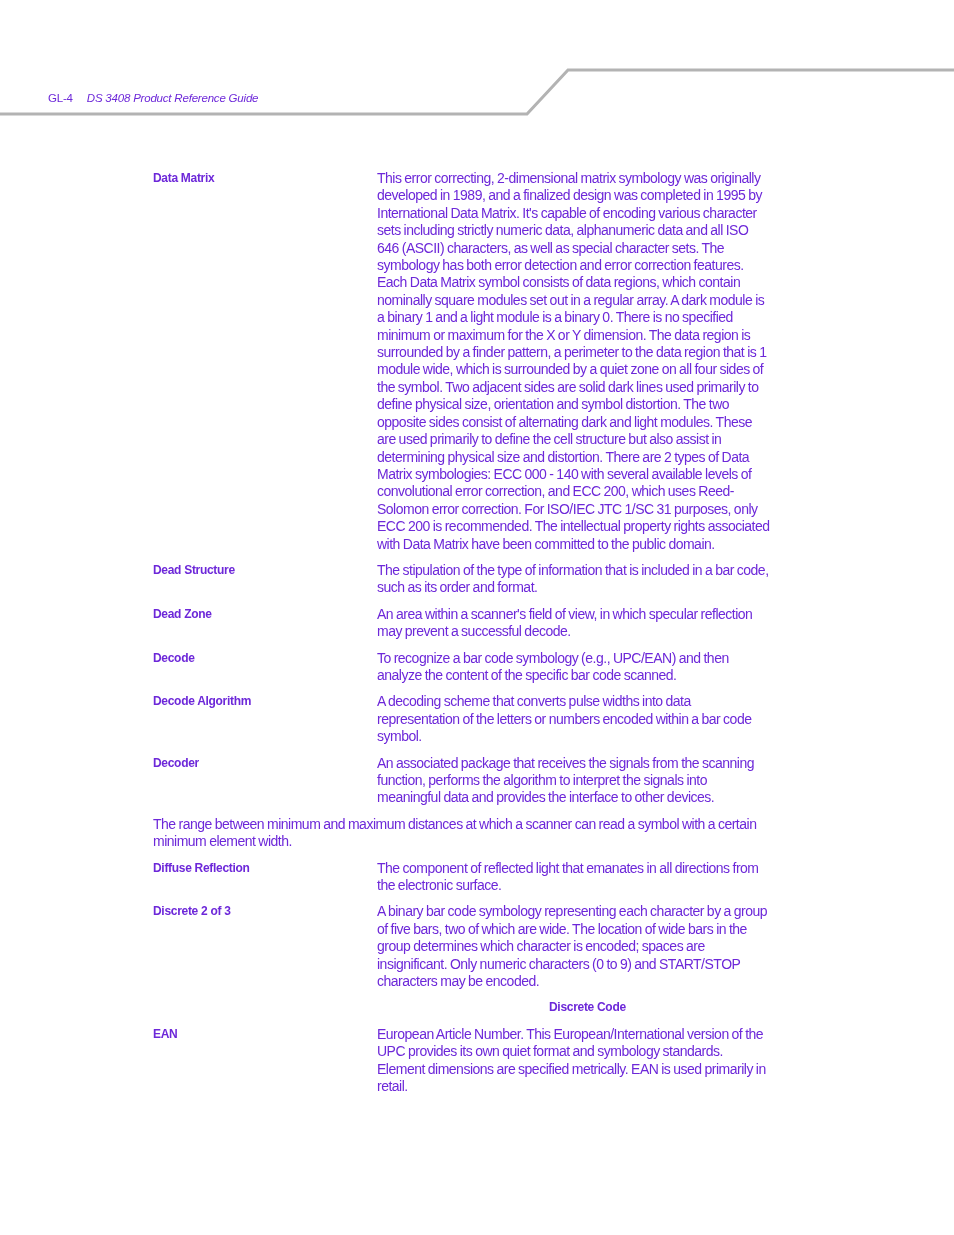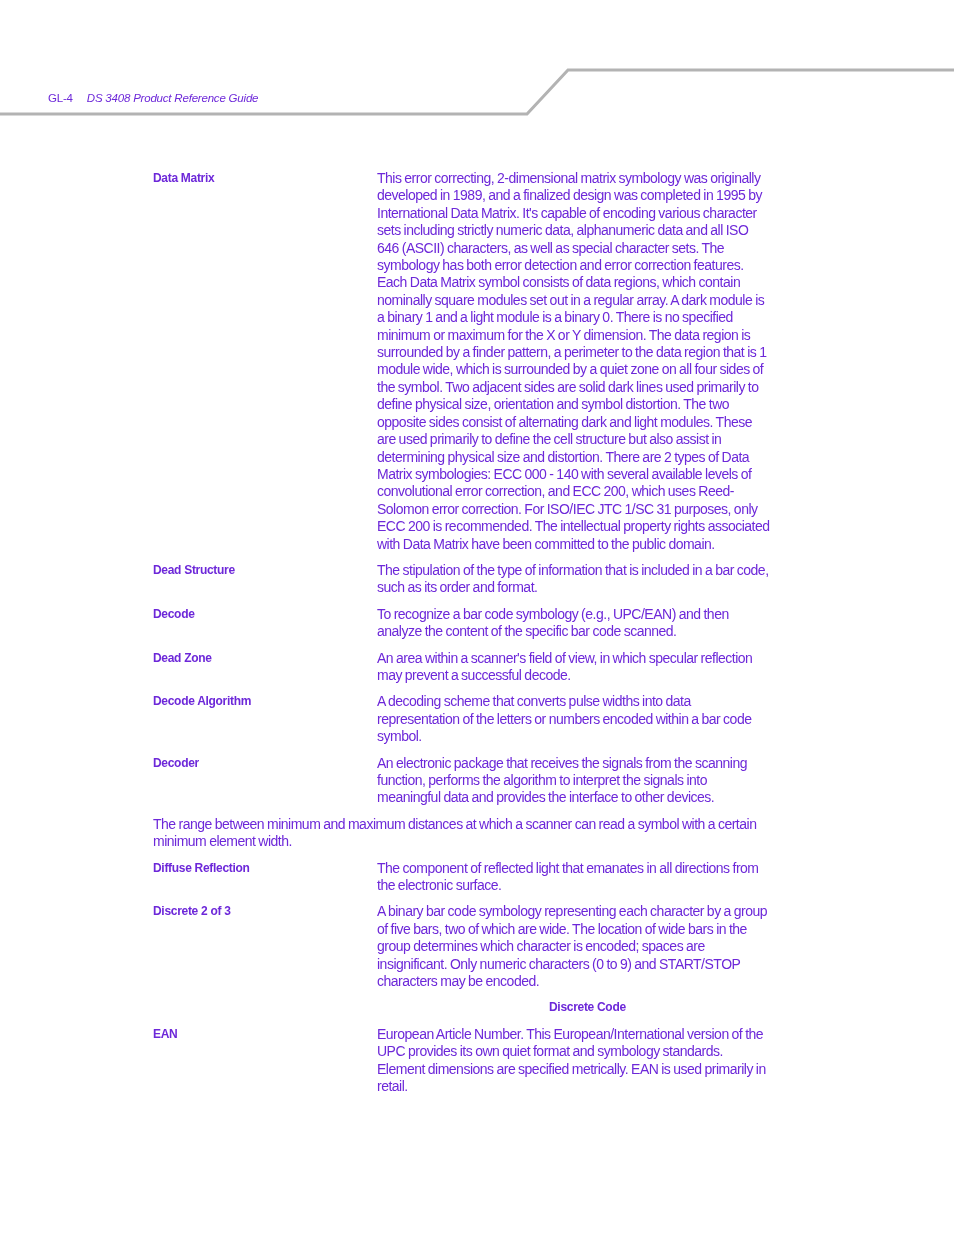--- a/index.html
+++ b/index.html
@@ -87,37 +87,37 @@
       <div class="term">Data Matrix</div>
       <div class="definition">This error correcting, 2-dimensional matrix symbology was originally developed in 1989, and a finalized design was completed in 1995 by International Data Matrix.  It's capable of encoding various character sets including strictly numeric data, alphanumeric data and all ISO 646 (ASCII) characters, as well as special character sets. The symbology has both error detection and error correction features. Each Data Matrix symbol consists of data regions, which contain nominally square modules set out in a regular array. A dark module is a binary 1 and a light module is a binary 0. There is no specified minimum or maximum for the X or Y dimension. The data region is surrounded by a finder pattern, a perimeter to the data region that is 1 module wide, which is surrounded by a quiet zone on all four sides of the symbol.  Two adjacent sides are solid dark lines used primarily to define physical size, orientation and symbol distortion. The two opposite sides consist of alternating dark and light modules. These are used primarily to define the cell structure but also assist in determining physical size and distortion. There are 2 types of Data Matrix symbologies: ECC 000 - 140 with several available levels of convolutional error correction, and ECC 200, which uses Reed-Solomon error correction. For ISO/IEC JTC 1/SC 31 purposes, only ECC 200 is recommended. The intellectual property rights associated with Data Matrix have been committed to the public domain.</div>
     </div>
 
     <div class="entry">
       <div class="term">Dead Structure</div>
       <div class="definition">The stipulation of the type of information that is included in a bar code, such as its order and format.</div>
     </div>
 
     <div class="entry">
-      <div class="term">Decode</div>
-      <div class="definition">To recognize a bar code symbology (e.g., UPC/EAN) and then analyze the content of the specific bar code scanned.</div>
+      <div class="term">Dead Zone</div>
+      <div class="definition">An area within a scanner's field of view, in which specular reflection may prevent a successful decode.</div>
     </div>
 
     <div class="entry">
-      <div class="term">Dead Zone</div>
-      <div class="definition">An area within a scanner's field of view, in which specular reflection may prevent a successful decode.</div>
+      <div class="term">Decode</div>
+      <div class="definition">To recognize a bar code symbology (e.g., UPC/EAN) and then analyze the content of the specific bar code scanned.</div>
     </div>
 
     <div class="entry">
       <div class="term">Decode Algorithm</div>
       <div class="definition">A decoding scheme that converts pulse widths into data representation of the letters or numbers encoded within a bar code symbol.</div>
     </div>
 
     <div class="entry">
       <div class="term">Decoder</div>
-      <div class="definition">An electronic package that receives the signals from the scanning function, performs the algorithm to interpret the signals into meaningful data and provides the interface to other devices.</div>
+      <div class="definition">An associated package that receives the signals from the scanning function, performs the algorithm to interpret the signals into meaningful data and provides the interface to other devices.</div>
     </div>
 
     <div class="entry">
       <div class="definition">The range between minimum and maximum distances at which a scanner can read a symbol with a certain minimum element width.</div>
     </div>
 
     <div class="entry">
       <div class="term">Diffuse Reflection</div>
       <div class="definition">The component of reflected light that emanates in all directions from the electronic surface.</div>
     </div>

